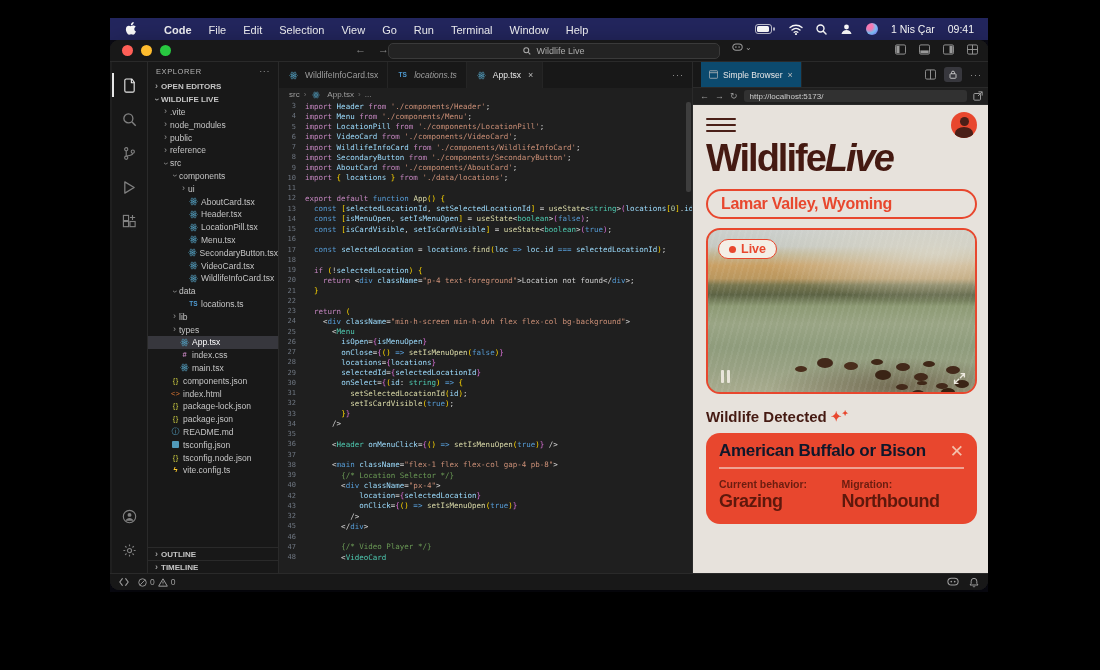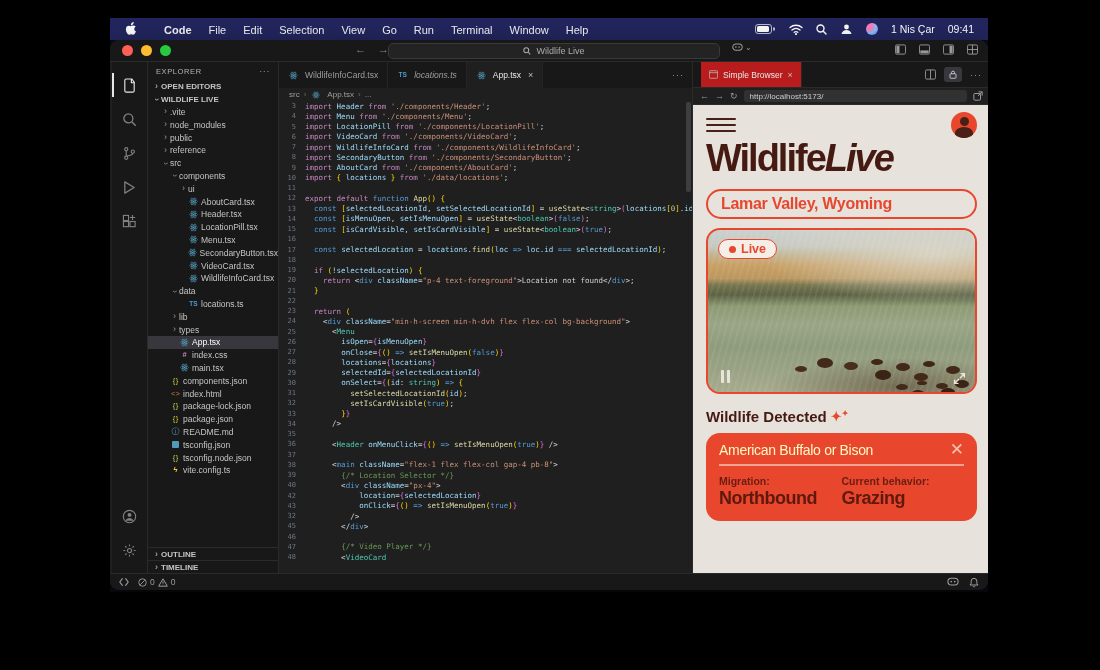--- a/index.html
+++ b/index.html
@@ -63,21 +63,21 @@
 .cline{height:10.25px;display:flex;align-items:center;white-space:pre}
 .lnum{width:26px;text-align:right;padding-right:9px;color:#6e7681;flex:none;font-size:7px}
 .ltxt{white-space:pre}
 .tk-k{color:#c586c0}.tk-d{color:#569cd6}.tk-v{color:#9cdcfe}.tk-f{color:#dcdcaa}.tk-s{color:#ce9178}
 .tk-t{color:#4ec9b0}.tk-w{color:#d0d0d0}.tk-b{color:#ffd700}.tk-m{color:#da70d6}.tk-c{color:#6a9955}.tk-u{color:#b5cea8}
 .scrollthumb{position:absolute;right:1px;top:40px;width:5px;height:90px;background:rgba(121,121,121,.35);border-radius:2px}
 
 
 .panel{flex:1;background:#181818;display:flex;flex-direction:column;border-left:1px solid #2a2a2a}
 .pn-tabs{height:26px;display:flex;align-items:center;background:#181818;border-bottom:1px solid #2a2a2a;padding:0 8px;gap:5px}
-.pn-tab{display:flex;align-items:center;gap:5px;color:#e8e8e8;font-size:8.5px;background:#b91c1c;height:100%;padding:0 8px;border-right:1px solid #252525}
+.pn-tab{display:flex;align-items:center;gap:5px;color:#e8e8e8;font-size:8.5px;background:#0c4a6e;height:100%;padding:0 8px;border-right:1px solid #252525}
 .pn-tab .x{color:#bdbdbd;font-size:9px}
 .pn-icons{margin-left:auto;display:flex;align-items:center;gap:8px;color:#9a9a9a}
 .lockbox{width:18px;height:15px;background:#37373d;border-radius:3px;display:flex;align-items:center;justify-content:center}
 .urlrow{height:17px;background:#1f1f1f;display:flex;align-items:center;gap:6px;padding:0 7px;border-bottom:1px solid #2a2a2a}
 .url-ic{color:#9a9a9a;font-size:9px;line-height:9px}
 .urlfield{flex:1;height:12px;background:#313131;border-radius:3px;display:flex;align-items:center;padding:0 6px;color:#cccccc;font-size:8px}
 
 
 .viewport{flex:1;background:#e7e2dc;position:relative;padding:0 13px;overflow:hidden;color:#4a1f17}
 .wl-header{margin-top:7px;height:26px;display:flex;align-items:center;justify-content:space-between}
@@ -102,21 +102,21 @@
 .live-pill{position:absolute;left:10px;top:9px;height:20px;background:#f4eee6;border:1.5px solid #e8472e;border-radius:12px;display:flex;align-items:center;gap:5px;padding:0 10px;color:#e8472e;font-weight:bold;font-size:12.5px}
 .live-dot{width:7px;height:7px;border-radius:50%;background:#e8472e}
 .pausebars{position:absolute;left:13px;bottom:9px;display:flex;gap:3px;opacity:.9}
 .pausebars div{width:3px;height:13px;background:#f1ede4;border-radius:1px}
 .expand{position:absolute;right:9px;bottom:7px;opacity:.95}
 .wl-heading{margin-top:14px;font-size:15px;font-weight:bold;color:#451a12;display:flex;align-items:center;gap:4px}
 .sparkle{color:#e8472e;font-size:13px}
 .sparkle small{font-size:8px;vertical-align:top}
 .det-card{margin-top:8px;background:#e8472e;border-radius:14px;padding:8px 13px 12px}
 .det-head{display:flex;align-items:center;justify-content:space-between}
-.det-title{color:#fef9c3;font-weight:normal;font-size:14px;letter-spacing:-0.3px}
+.det-title{color:#0f172a;font-weight:bold;font-size:17px;letter-spacing:-0.3px}
 .det-close{color:#f3c1ac;font-size:17px;line-height:17px;font-weight:normal}
 .det-divider{border-top:2px solid rgba(244,238,230,.55);margin-top:6px}
 .det-grid{margin-top:9px;display:grid;grid-template-columns:1fr 1fr;row-gap:9px}
 .stat-label{font-size:10.5px;font-weight:bold;color:#6b1d10}
 .stat-value{font-size:18px;font-weight:bold;color:#5e180c;letter-spacing:-0.5px;margin-top:1px}
 
 
 .statusbar{position:absolute;left:0;bottom:0;width:100%;height:17px;background:#181818;border-top:1px solid #2a2a2a;display:flex;align-items:center;padding:0 9px;color:#9d9d9d;font-size:8.5px;gap:9px}
 .sb-item{display:flex;align-items:center;gap:3px}
 .sb-right{margin-left:auto;display:flex;align-items:center;gap:10px}
@@ -701,26 +701,26 @@
               <span class="sparkle">✦<small>✦</small></span>
             </div>
             <div class="det-card">
               <div class="det-head">
                 <span class="det-title">American Buffalo or Bison</span>
                 <span class="det-close">✕</span>
               </div>
               <div class="det-divider"></div>
               <div class="det-grid" id="stats-grid">
                   <div class="stat">
+                    <div class="stat-label">Current behavior:</div>
+                    <div class="stat-value">Grazing</div>
+                  </div>
+                  <div class="stat">
                     <div class="stat-label">Migration:</div>
                     <div class="stat-value">Northbound</div>
-                  </div>
-                  <div class="stat">
-                    <div class="stat-label">Current behavior:</div>
-                    <div class="stat-value">Grazing</div>
                   </div>
                 </div>
             </div>
 
           </div>
         </div>
       </div>
 
       <div class="statusbar">
         <span class="sb-item">

